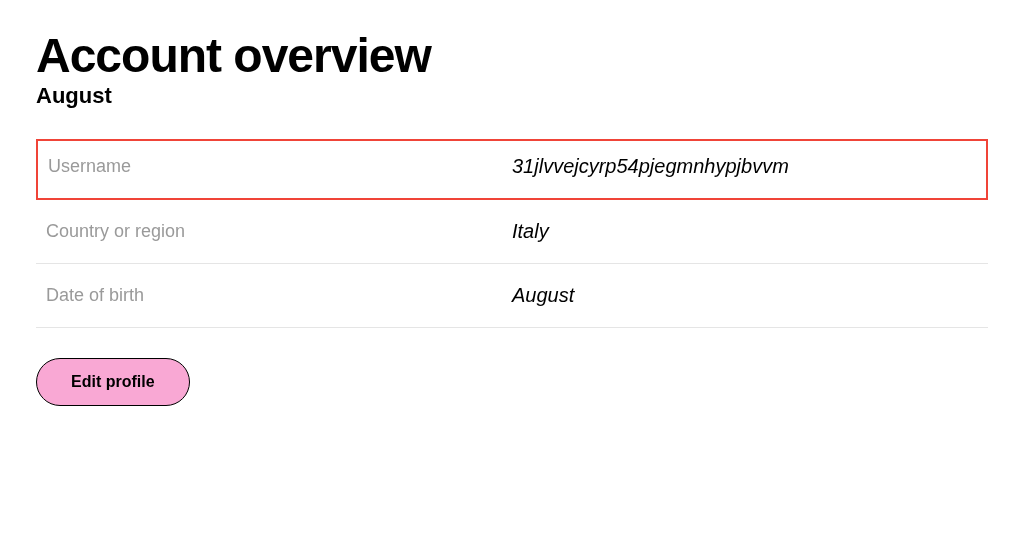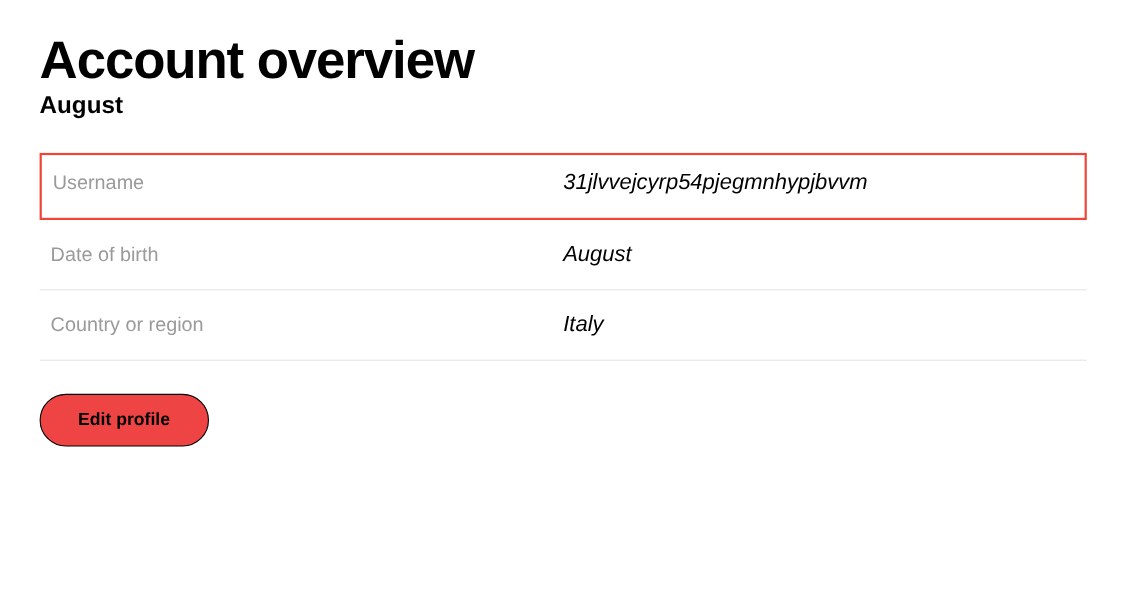--- a/index.html
+++ b/index.html
@@ -55,47 +55,47 @@
     .actions {
       margin-top: 30px;
     }
     .edit-button {
       display: inline-block;
       border: 1.5px solid #000000;
       border-radius: 999px;
       padding: 14px 34px;
       font-size: 16px;
       font-weight: 700;
-      background: #ef4444;
+      background: #f9a8d4;
       cursor: pointer;
       color: #000000;
     }
   </style>
 </head>
 <body>
 
 <h1 class="page-title">Account overview</h1>
 
 <h2 class="section-title">August</h2>
 
 <div class="table">
 
   <div class="row highlighted">
     <div class="label">Username</div>
     <div class="value">31jlvvejcyrp54pjegmnhypjbvvm</div>
   </div>
 
 
   <div class="row">
-    <div class="label">Date of birth</div>
-    <div class="value">August</div>
+    <div class="label">Country or region</div>
+    <div class="value">Italy</div>
   </div>
 
   <div class="row">
-    <div class="label">Country or region</div>
-    <div class="value">Italy</div>
+    <div class="label">Date of birth</div>
+    <div class="value">August</div>
   </div>
 
 </div>
 
 <div class="actions">
   <button class="edit-button">Edit profile</button>
 </div>
 
 </body></html>

